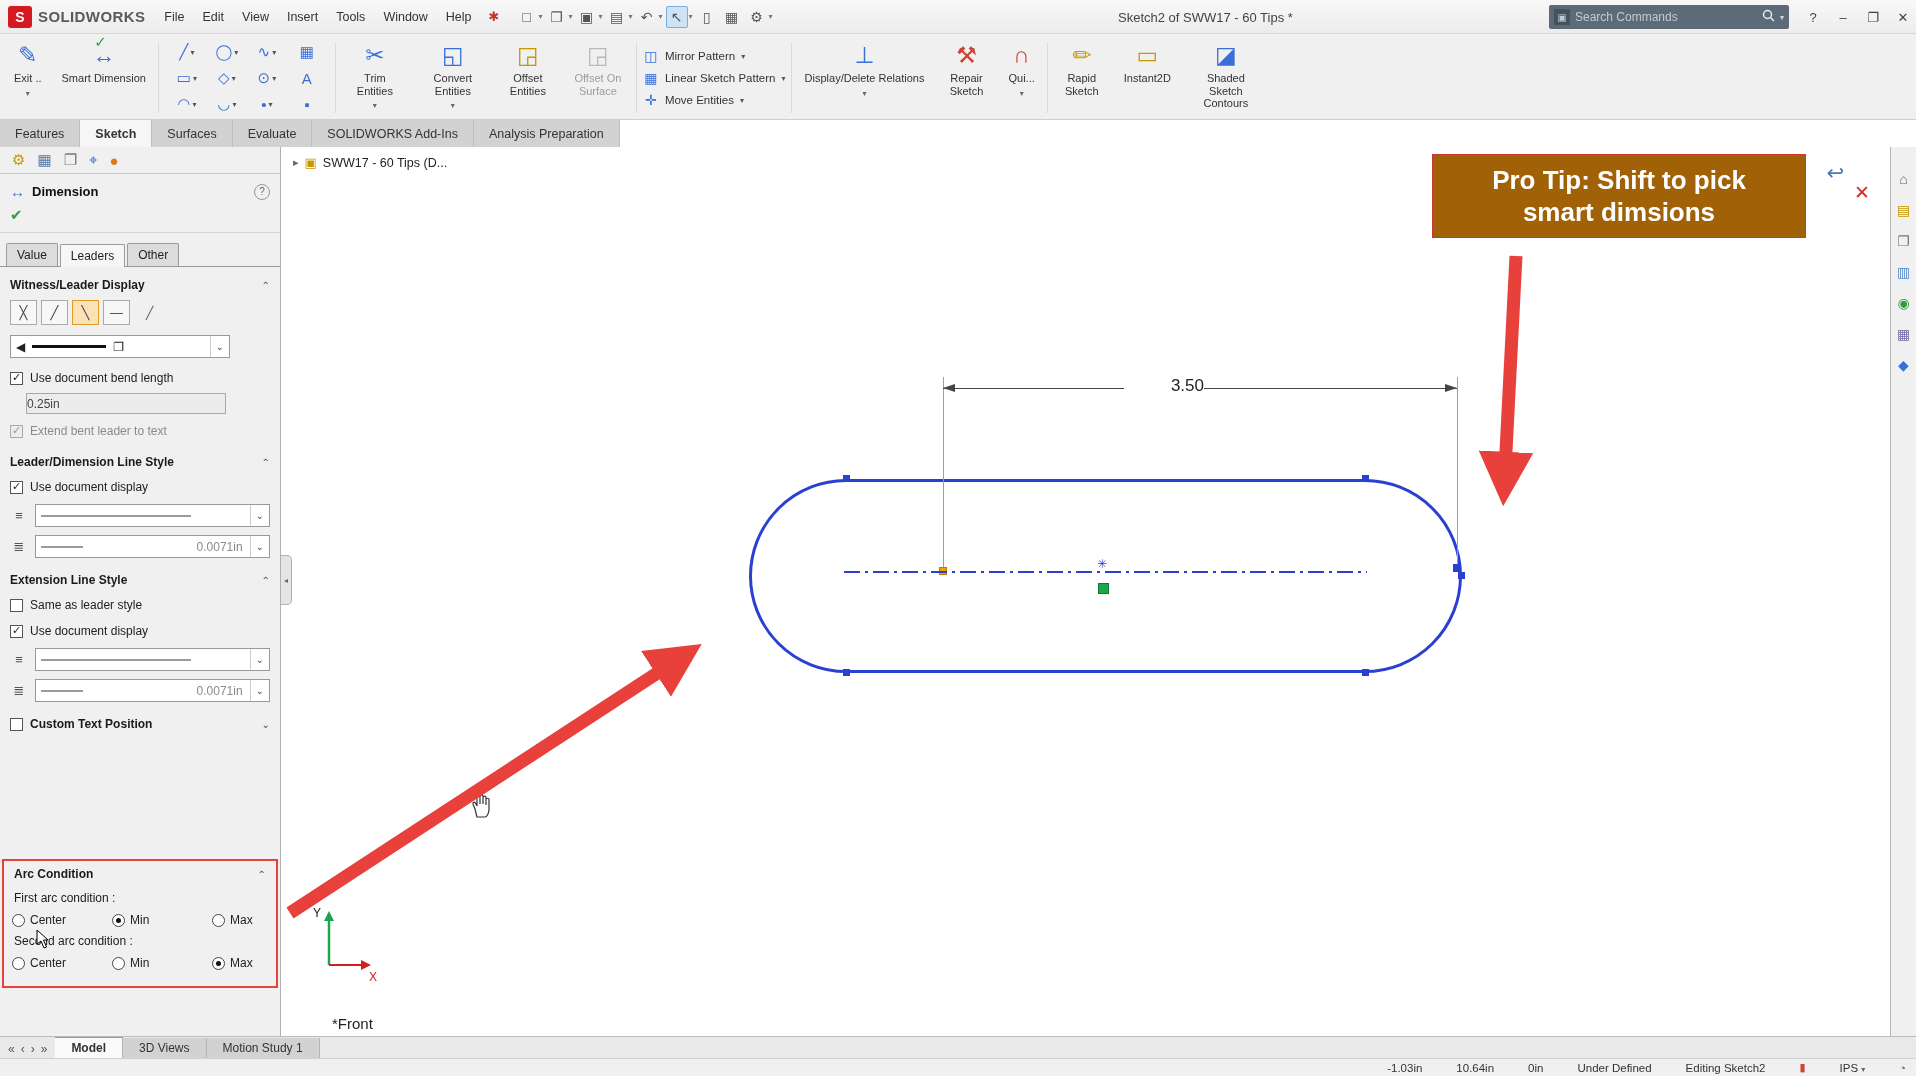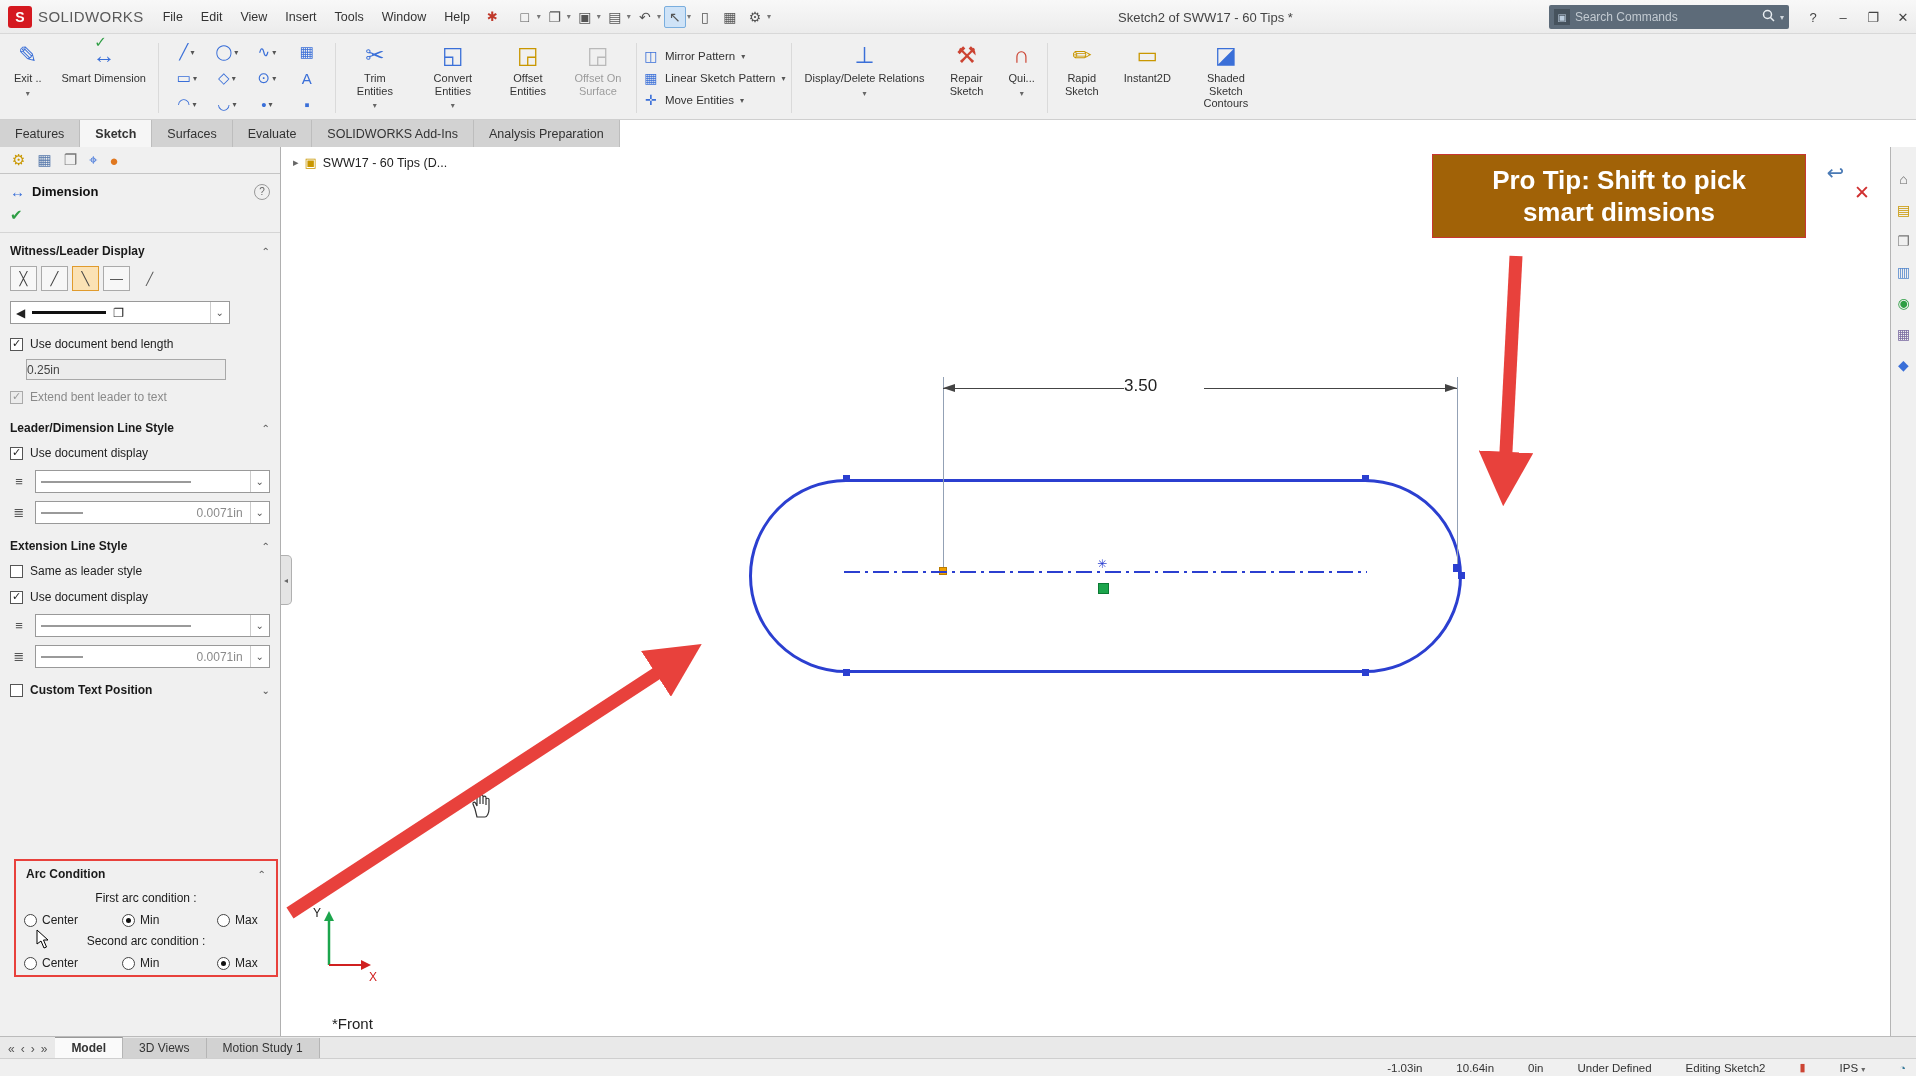--- a/index.html
+++ b/index.html
@@ -7,21 +7,21 @@
   body { font-family:"Liberation Sans","DejaVu Sans",sans-serif; font-size:12px; color:#222;
          background:#f0f0f0; overflow:hidden; cursor:default; }
   #app { position:relative; width:1916px; height:1076px; background:#f0f0f0; }
 
   
   .titlebar { position:absolute; left:0; top:0; width:100%; height:34px; display:flex; align-items:center;
               background:linear-gradient(#f8f8f8,#ececec); border-bottom:1px solid #d8d8d8; z-index:20; }
   .logo { display:flex; align-items:center; gap:6px; padding:0 10px 0 8px; }
   .logo-mark { width:24px; height:22px; background:#d51920; color:#fff; border-radius:3px;
                display:flex; align-items:center; justify-content:center; font-weight:bold; font-size:14px; }
-  .logo-text { font-size:15px; font-weight:normal; color:#5a5a5a; letter-spacing:.4px; }
+  .logo-text { font-size:15px; font-weight:bold; color:#5a5a5a; letter-spacing:.4px; }
   .menu { display:flex; }
   .menu .mi { padding:4px 9px; font-size:12.5px; color:#333; }
   .pin { color:#c0392b; padding:0 8px; font-size:13px; }
   .tb-icons { display:flex; align-items:center; gap:3px; margin-left:8px; }
   .tb-icons .ic { min-width:22px; height:22px; display:flex; align-items:center; justify-content:center;
                   font-size:14px; color:#555; }
   .tb-icons .drop { font-size:8px; color:#777; margin-left:-2px; }
   .ic.hl { background:#cfe3f7; border:1px solid #7aaede; border-radius:2px; }
   .doc-title { position:absolute; left:1118px; top:0; height:34px; display:flex; align-items:center;
                font-size:13px; color:#444; }
@@ -109,22 +109,22 @@
         justify-content:center; font-size:11px; color:#222; flex:0 0 13px; }
   .cb.ck::after { content:"✓"; margin-top:-2px; }
   .cb.dis2 { border-color:#aaa; background:#ececec; color:#999; }
   .lbl-dis { color:#8a8a8a; }
   .fieldrow { padding:2px 10px 4px 26px; }
   .tfield { width:200px; height:21px; background:#ececec; border:1px solid #a8a8a8; color:#444;
             font-size:12px; padding:0 0; }
   .lscombo { display:flex; align-items:center; gap:7px; padding:4px 10px; }
   .lsic { width:18px; text-align:center; color:#555; font-size:13px; }
   .lscombo .combo { flex:1; }
-  .arcbox { position:absolute; left:14px; right:2px; top:712px; border:2px solid #e8413c; padding-bottom:3px;
-            background:#f0f0f0;text-align:center; }
+  .arcbox { position:absolute; left:2px; right:2px; top:712px; border:2px solid #e8413c; padding-bottom:14px;
+            background:#f0f0f0; }
   .arclabel { padding:5px 10px 2px; color:#1a1a1a; }
   .radiorow { display:flex; padding:6px 8px 2px;gap:44px; }
   .ritem { display:flex; align-items:center; gap:5px; width:84px; }
   .radio { width:13px; height:13px; border:1px solid #444; border-radius:50%; background:#fff; position:relative;
            flex:0 0 13px; }
   .radio.on::after { content:""; position:absolute; left:3px; top:3px; right:3px; bottom:3px; background:#111;
                      border-radius:50%; }
   .collapse-handle { position:absolute; left:281px; top:555px; width:11px; height:50px; background:#e4e4e4;
                      border:1px solid #b0b0b0; border-left:none; border-radius:0 5px 5px 0; display:flex;
                      align-items:center; justify-content:center; font-size:8px; color:#666; z-index:11; }
@@ -135,21 +135,21 @@
   .tree .exp { color:#666; font-size:11px; }
   .tree .part { color:#c99700; font-size:13px; }
   .confirm-ret { position:absolute; right:46px; top:14px; color:#4a7ab5; font-size:21px; }
   .confirm-cancel { position:absolute; right:20px; top:34px; color:#d03030; font-size:19px; font-weight:bold; }
   .slot { position:absolute; left:468px; top:332px; width:713px; height:194px; border:3px solid #2b3fd0;
           border-radius:97px; }
   .vmark { position:absolute; width:7px; height:7px; background:#2b3fd0; }
   .extline { position:absolute; width:1px; background:#93a1b5; }
   .dimline { position:absolute; left:662px; top:241px; width:514px; height:1px; background:#444; }
   .dimarrow { position:absolute; width:0; height:0; border-style:solid; }
-  .dimtext { position:absolute; left:843px; top:229px; width:80px; text-align:left; background:#fff;
+  .dimtext { position:absolute; left:843px; top:229px; width:80px; text-align:right; background:#fff;
              font-size:17px; color:#222; }
   .centerline { position:absolute; left:563px; top:424px; width:523px; height:2px;
      background:repeating-linear-gradient(90deg,#2b3fd0 0 16px,transparent 16px 21px,#2b3fd0 21px 24px,transparent 24px 29px); }
   .greensq { position:absolute; left:817px; top:436px; width:11px; height:11px; background:#1ca54c; border:1px solid #0c7a34; }
   .midstar { position:absolute; left:816px; top:410px; color:#2b3fd0; font-size:12px; }
   .dimmark-orange { position:absolute; left:658px; top:420px; width:8px; height:8px; background:#f0a000; border:1px solid #b97b00; }
   .dimmark-blue { position:absolute; left:1172px; top:417px; width:8px; height:8px; background:#2b3fd0; }
   .front-label { position:absolute; left:19px; top:868px; font-size:15px; color:#222;margin-left:32px; }
   .triad { position:absolute; left:30px; top:756px; }
   .handcur { position:absolute; left:190px; top:646px; }
@@ -444,20 +444,25 @@
       <span class="pmt icon-gray">❐</span>
       <span class="pmt" style="color:#3a6fd8">⌖</span>
       <span class="pmt" style="color:#e07820">●</span>
     </div>
     <div class="phead">
       <span class="dicon">↔</span>
       <span class="ptitle">Dimension</span>
       <span class="help">?</span>
     </div>
     <div class="pcheck">✔</div>
+    <div class="ptabs">
+      <span class="ptab">Value</span>
+      <span class="ptab active">Leaders</span>
+      <span class="ptab">Other</span>
+    </div>
 
     <div class="sec">
       <span>Witness/Leader Display</span>
       <span class="chev">⌃</span>
     </div>
     <div class="wicons">
       <span class="wbtn">╳</span>
       <span class="wbtn">╱</span>
       <span class="wbtn sel">╲</span>
       <span class="wbtn">—</span>

